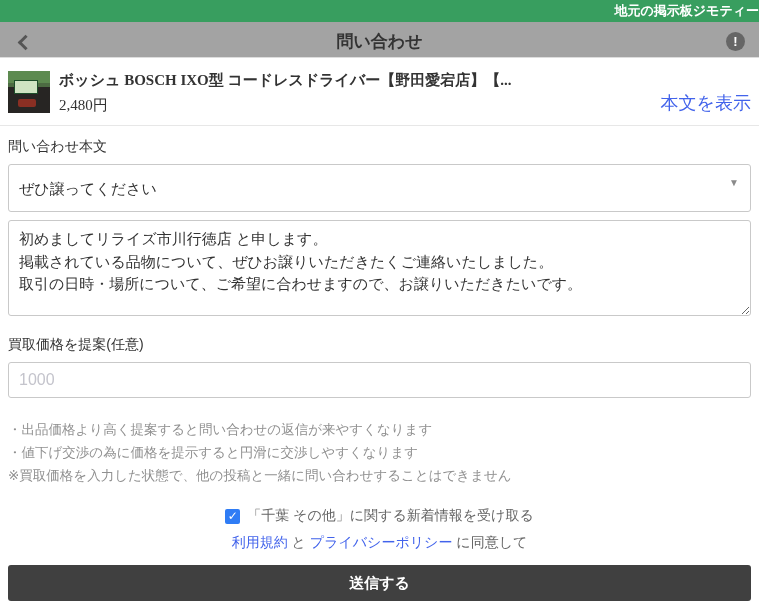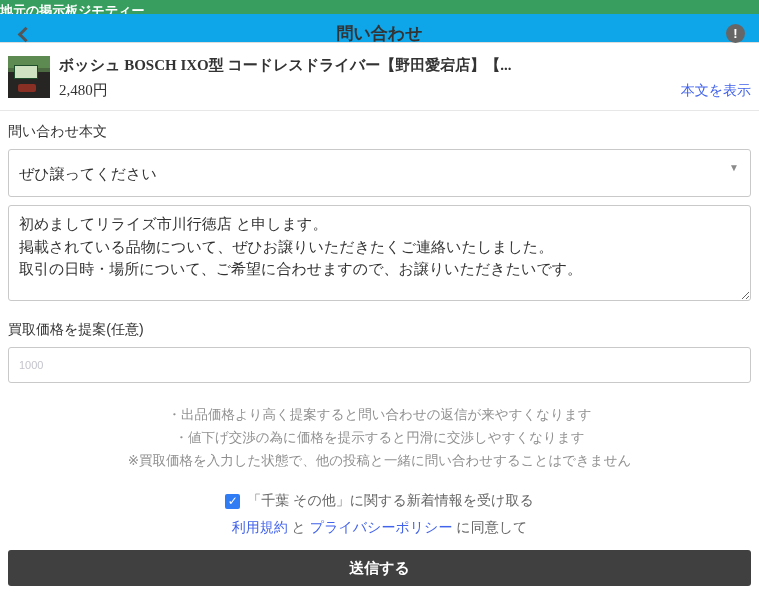--- a/index.html
+++ b/index.html
@@ -1,25 +1,25 @@
 <!DOCTYPE html>
 <html><head>
 <meta charset="utf-8">
 <style>
   * { margin:0; padding:0; box-sizing:border-box; }
   html,body { width:759px; height:610px; background:#fff;
     font-family:"Liberation Sans","DejaVu Sans",sans-serif; color:#333; }
   .page { width:759px; height:610px; overflow:hidden; position:relative; }
 
   
-  .topbar { height:14px; background:#389e5f; color:#fff; font-size:13px;
-    font-weight:bold; text-align:left; line-height:22px; }
+  .topbar { height:22px; background:#389e5f; color:#fff; font-size:13px;
+    font-weight:bold; text-align:right; line-height:22px; }
 
   
-  .header { height:29px; position:relative; background:#0ea5e9;
+  .header { height:36px; position:relative; background:#a3a3a3;
     border-bottom:1px solid #ddd; }
   .back-btn { position:absolute; left:14px; top:11px; width:22px; height:22px;
     cursor:pointer; }
   .chev { display:block; width:11px; height:11px; margin:4px 0 0 6px;
     border-left:3px solid #555; border-bottom:3px solid #555;
     transform:rotate(45deg); }
   .header-title { text-align:center; font-size:17px; font-weight:bold;
     line-height:40px; color:#333; }
   .info-btn { position:absolute; right:14px; top:10px; width:19px; height:19px;
     background:#666; border-radius:50%; color:#fff; font-size:13px;
@@ -33,44 +33,44 @@
       linear-gradient(180deg,#5d8a50 0 28%, #4c6b42 28% 38%, #272523 38% 100%);
     position:relative; overflow:hidden; }
   .thumb::before { content:""; position:absolute; left:6px; top:9px;
     width:22px; height:12px; background:#cfe3c2; border:1px solid #1d4d2a; }
   .thumb::after { content:""; position:absolute; left:10px; bottom:6px;
     width:18px; height:8px; background:#8a2f23; border-radius:2px; }
   .item-main { flex:1; min-width:0;font-family:Liberation Serif, serif; }
   .item-title { font-size:15px; font-weight:bold; color:#333;
     white-space:nowrap; overflow:hidden; }
   .item-price { font-size:15px; color:#333; margin-top:6px; }
-  .show-body { align-self:flex-end; font-size:14px; color:#4263eb;
+  .show-body { align-self:flex-end; font-size:18px; color:#4263eb;
     text-decoration:none; margin-left:8px; white-space:nowrap; cursor:pointer; }
 
   
   .form { padding:0 8px; }
   .field-label { font-size:14px; color:#333; margin-top:12px; }
   .select-wrap { position:relative; margin-top:8px; }
   select.tpl { width:100%; height:48px; border:1px solid #c9c9c9;
     border-radius:3px; background:#fff; font-size:15px; color:#333;
     padding:0 28px 0 10px; appearance:none; -webkit-appearance:none;
     font-family:inherit; }
   .caret { position:absolute; right:12px; top:13px; font-size:10px;
     color:#8a8a8a; pointer-events:none; }
   textarea.msg { width:100%; height:96px; margin-top:8px;
     border:1px solid #c9c9c9; border-radius:3px; padding:7px 10px;
     font-size:15px; line-height:1.5; color:#333; font-family:inherit;
     resize:vertical; }
   .price-label { margin-top:16px; }
   input.price { width:100%; height:36px; margin-top:8px;
     border:1px solid #c9c9c9; border-radius:3px; padding:4px 10px;
-    font-size:11px; color:#333; font-family:inherit; }
+    font-size:16px; color:#333; font-family:inherit; }
   input.price::placeholder { color:#c4c4cc; }
 
-  .notes { margin-top:20px;text-align:center; }
+  .notes { margin-top:20px; }
   .note-line { font-size:13.5px; color:#909090; line-height:23px; }
 
   .newsletter { margin-top:20px; display:flex; justify-content:center;
     align-items:center; gap:7px; }
   .cbx { width:15px; height:15px; background:#2f7cf5; border-radius:2px;
     color:#fff; font-size:12px; line-height:15px; text-align:center;
     cursor:pointer; flex:0 0 15px; }
   .newsletter-label { font-size:14px; color:#666; }
 
   .agreement { margin-top:9px; text-align:center; font-size:14px; color:#666; }

